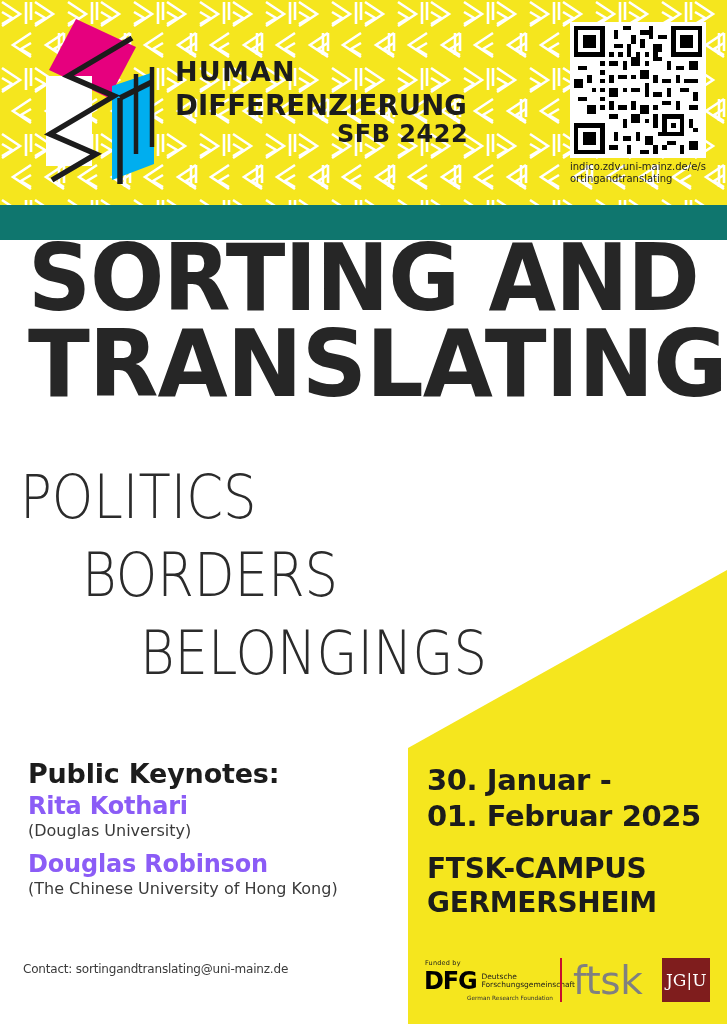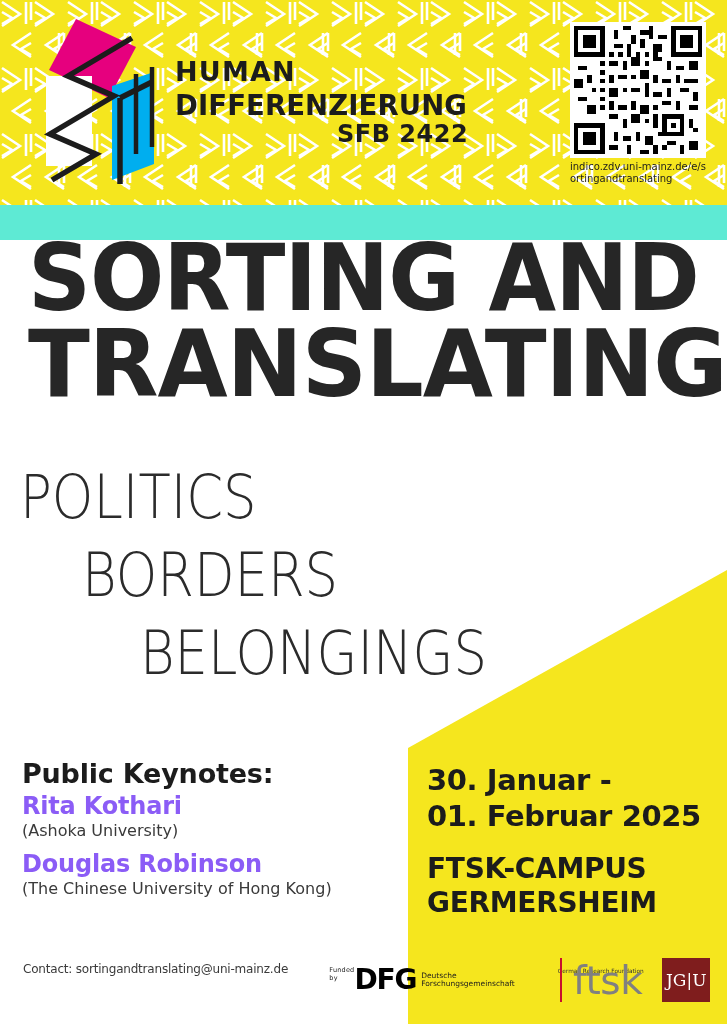--- a/index.html
+++ b/index.html
@@ -16,21 +16,21 @@
     height: 1024px;
     background: #ffffff;
     overflow: hidden;
   }
 
   
   #header-band {
     position: absolute;
     left: 0; top: 0;
     width: 727px; height: 240px;
-    background: #5eead4;
+    background: #0f766e;
     overflow: hidden;
   }
   #header-pattern {
     position: absolute;
     left: 0; top: 0;
     width: 727px; height: 205px;
     opacity: 1;
   }
 
   
@@ -147,21 +147,21 @@
     transform: scaleX(0.88);
     transform-origin: left top;
   }
   #subtitle-line-1 { margin-left: 0px; }
   #subtitle-line-2 { margin-left: 62px; }
   #subtitle-line-3 { margin-left: 120px; }
 
   
   #keynotes-block {
     position: absolute;
-    left: 22px; top: 758px;
+    left: 28px; top: 758px;
     width: 380px;
   }
   #keynotes-heading {
     font-size: 27px;
     font-weight: bold;
     color: #1c1c1c;
     font-family: "DejaVu Sans", sans-serif;
     line-height: 1.15;
     letter-spacing: -0.2px;
   }
@@ -225,38 +225,38 @@
     position: absolute;
     left: 424px; top: 952px;
     width: 296px;
     height: 56px;
     display: flex;
     align-items: center;
   }
   
   #dfg-logo {
     display: flex;
-    flex-direction: row;
+    flex-direction: column;
     justify-content: center;
     width: 124px;
   }
   #dfg-funded {
     font-size: 6.5px;
     color: #1c1c1c;
     font-family: "DejaVu Sans", sans-serif;
     letter-spacing: 0.2px;
     margin-bottom: 2px;
     margin-left: 1px;
   }
   #dfg-main-row {
     display: flex;
     align-items: center;
   }
   #dfg-acronym {
-    font-size: 28px;
+    font-size: 24px;
     font-weight: bold;
     color: #000000;
     font-family: "DejaVu Sans", sans-serif;
     letter-spacing: -1.2px;
     line-height: 1;
   }
   #dfg-words {
     margin-left: 5px;
     line-height: 1.12;
   }
@@ -499,21 +499,21 @@
 
   <div id="subtitle-block">
     <div class="subtitle-line" id="subtitle-line-1">POLITICS</div>
     <div class="subtitle-line" id="subtitle-line-2">BORDERS</div>
     <div class="subtitle-line" id="subtitle-line-3">BELONGINGS</div>
   </div>
 
   <div id="keynotes-block">
     <div id="keynotes-heading">Public Keynotes:</div>
     <div class="speaker-name" id="speaker-1-name">Rita Kothari</div>
-    <div class="speaker-affil">(Ashoka University)</div>
+    <div class="speaker-affil">(Douglas University)</div>
     <div class="speaker-name" id="speaker-2-name">Douglas Robinson</div>
     <div class="speaker-affil">(The Chinese University of Hong Kong)</div>
   </div>
 
   <div id="contact-line">Contact: sortingandtranslating@uni-mainz.de</div>
 
   <div id="event-info">
     <div class="event-date-line">30. Januar -</div>
     <div class="event-date-line">01. Februar 2025</div>
     <div id="event-venue-wrap">

